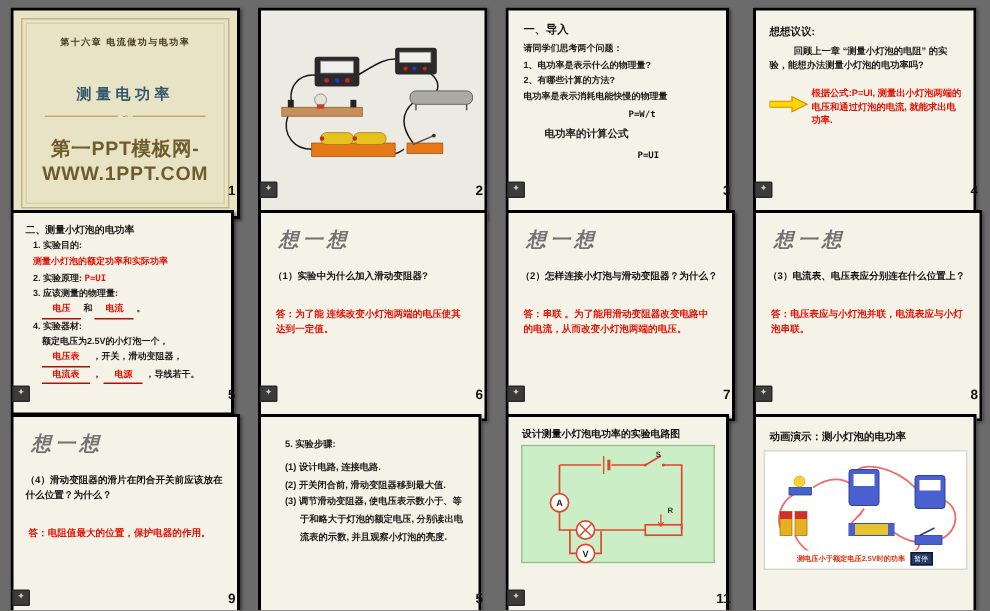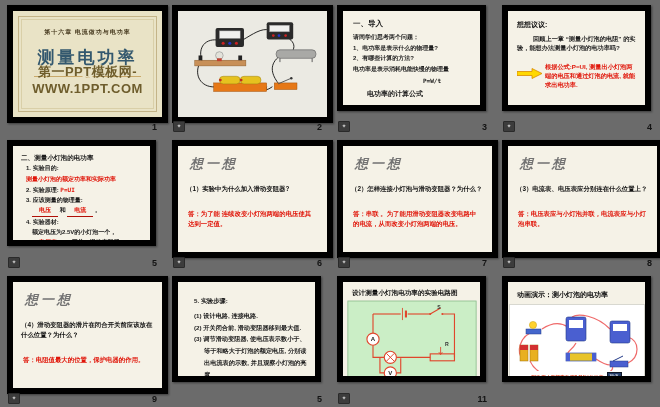--- a/index.html
+++ b/index.html
@@ -1,32 +1,32 @@
 <!DOCTYPE html>
 <html><head>
 <meta charset="utf-8">
 <style>
   html,body{margin:0;padding:0;background:#6b6b6b;}
   .page{width:660px;height:407px;background:#6b6b6b;display:grid;
     grid-template-columns:repeat(4,165px);grid-template-rows:135px 136px 136px;
     font-family:"Liberation Sans","DejaVu Sans",sans-serif;overflow:hidden;}
   .cell{position:relative;}
-  .thumb{position:absolute;left:7px;top:5px;width:149px;height:106px;background:#f5f2e7;
-    border:6px solid #000000;box-shadow:1px 1px 2px rgba(0,0,0,.45);overflow:hidden;cursor:pointer;}
+  .thumb{position:absolute;left:7px;top:5px;width:149px;height:137px;background:#f5f2e7;
+    border:2px solid #000000;box-shadow:1px 1px 2px rgba(0,0,0,.45);overflow:hidden;cursor:pointer;}
   .strip{position:absolute;left:8px;right:8px;bottom:3px;height:11px;display:flex;align-items:center;}
   .anim{width:10px;height:9px;background:#3c3c3c;border:1px solid #2a2a2a;color:#cfcfcf;
     font-size:6px;line-height:8px;text-align:center;border-radius:1px;cursor:pointer;}
   .num{margin-left:auto;font-size:9px;font-weight:bold;color:#131313;}
 
   
   .s1{background:#e9e3c6;}
   .s1 .frame{position:absolute;inset:5px;border:1px solid #c4b488;text-align:center;padding-top:11px;}
   .s1 .frame::after{content:"";position:absolute;inset:2px;border:1px solid #d9cfa8;pointer-events:none;}
   .chapter{font-size:6px;font-weight:bold;color:#45381d;letter-spacing:1px;}
-  .title1{font-size:17px;font-weight:bold;color:#33586e;letter-spacing:3px;margin-top:9px;}
+  .title1{font-size:10px;font-weight:bold;color:#33586e;letter-spacing:3px;margin-top:23px;}
   .divider{margin:7px auto 0;width:78%;border-top:1px solid #c9a96a;position:relative;height:6px;}
   .orn{position:absolute;top:-4px;left:50%;transform:translateX(-50%);font-size:6px;color:#b5924f;background:#e9e3c6;padding:0 2px;}
   .footer1{position:absolute;bottom:15px;left:0;right:0;font-size:13px;font-weight:bold;color:#6e5d2c;letter-spacing:.5px;}
 
   
   .s2{background:#ebeae3;}
   .s2 svg{display:block;width:100%;height:100%;}
   .s3{padding:8px 6px 0 10px;box-sizing:border-box;}
   .h3a{font-size:7.5px;font-weight:bold;color:#111;margin:0 0 4px;}
   .t6{font-size:6px;font-weight:bold;color:#1d1d1d;margin:2.5px 0;line-height:1.35;}

